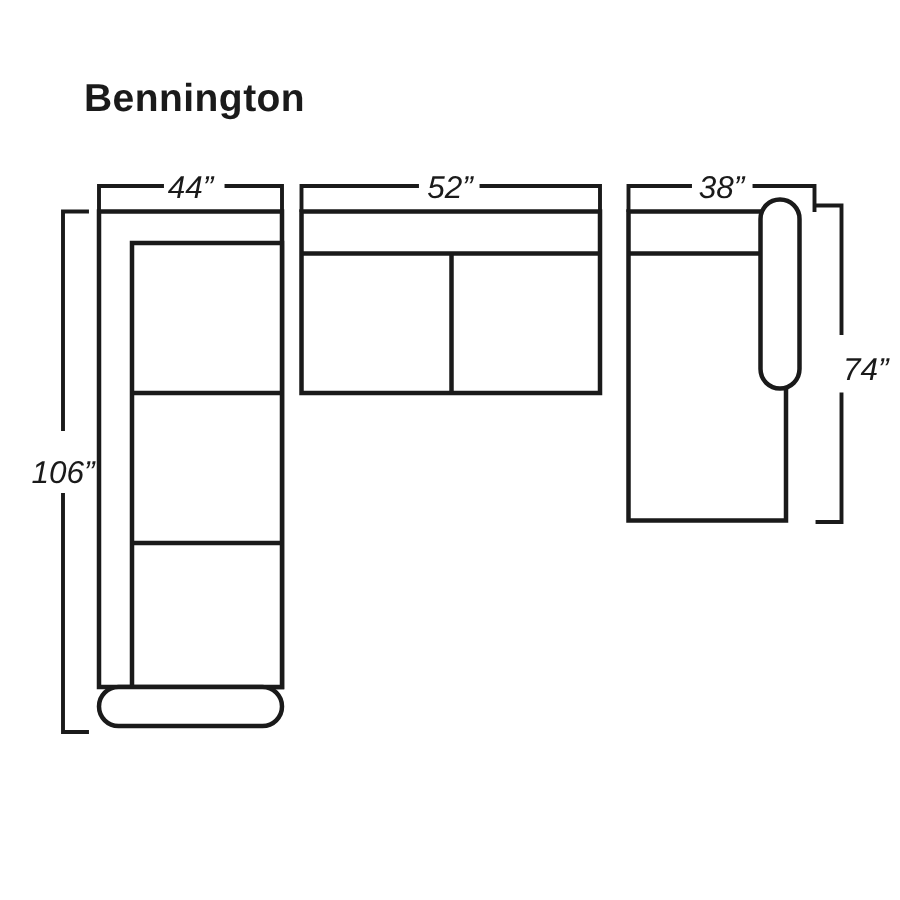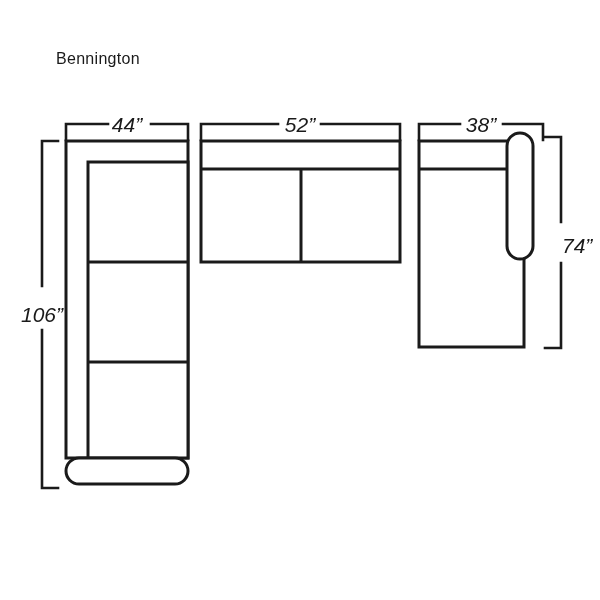--- a/index.html
+++ b/index.html
@@ -21,22 +21,22 @@
     left: 0;
     top: 0;
     width: 600px;
     height: 600px;
     display: block;
   }
   .title-text {
     position: absolute;
     left: 56px;
     top: 50px;
-    font-size: 16px;
-    font-weight: 400;
+    font-size: 26px;
+    font-weight: 700;
     color: #1a1a1a;
     letter-spacing: 0.3px;
     white-space: nowrap;
   }
   
   text.dim {
     font-family: "Liberation Sans", sans-serif;
     font-size: 21px;
     fill: #1a1a1a;
     font-style: italic;

